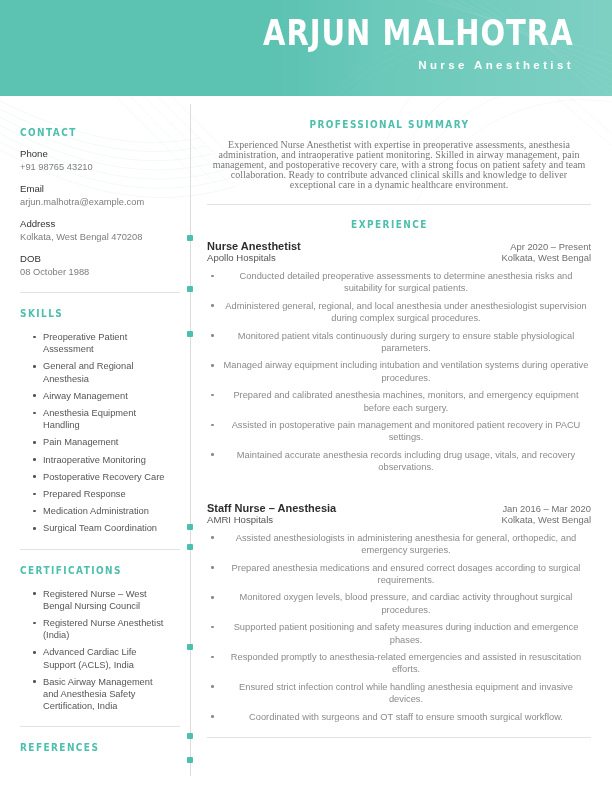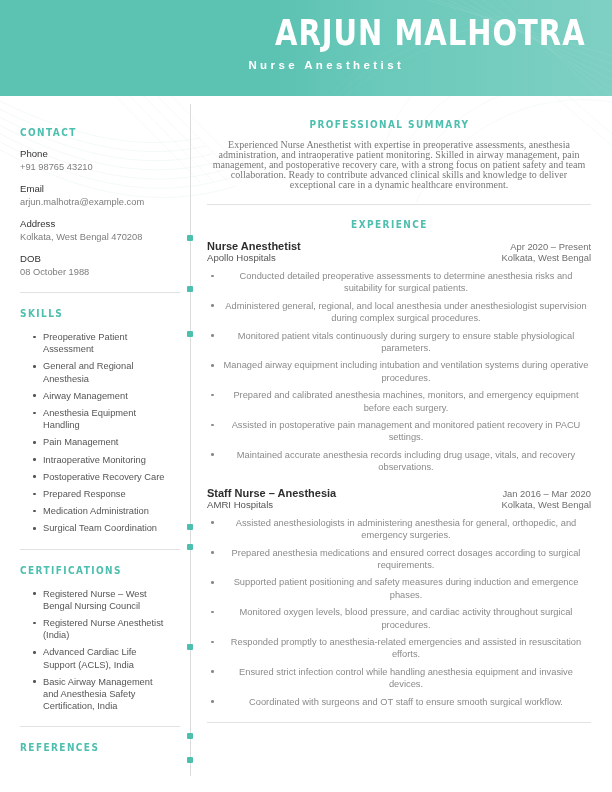--- a/index.html
+++ b/index.html
@@ -32,22 +32,23 @@
     background: linear-gradient(90deg, #5cc2b2 0%, #5cc2b2 45%, #6ac9ba 62%, #7ed0c3 100%);
     overflow: hidden;
   }
   .header-art {
     position: absolute;
     inset: 0;
     pointer-events: none;
   }
   .header-text {
     position: absolute;
-    right: 26px;
+    right: 38px;
     top: 14px;
+    text-align: right;
   }
   .name {
     font-family: "Liberation Sans Narrow", "DejaVu Sans Condensed", "Liberation Sans", sans-serif;
     font-weight: bold;
     font-size: 35px;
     line-height: 38px;
     letter-spacing: 1.1px;
     color: #ffffff;
     transform: scaleX(0.92);
     transform-origin: right center;
@@ -181,21 +182,21 @@
   
   .summary {
     font-size: 10px;
     line-height: 10px;
     color: #777777;
     font-family: Liberation Serif, serif;
   }
 
   
   .job { margin-bottom: 2px; }
-  .job + .job { margin-top: 13px; }
+  .job + .job { margin-top: 28px; }
   .job-row {
     display: flex;
     justify-content: space-between;
     align-items: baseline;
   }
   .job-title {
     font-size: 11px;
     font-weight: bold;
     color: #2e2e2e;
   }
@@ -392,22 +393,22 @@
           <div class="job-title">Staff Nurse – Anesthesia</div>
           <div class="job-date">Jan 2016 – Mar 2020</div>
         </div>
         <div class="job-row">
           <div class="job-company">AMRI Hospitals</div>
           <div class="job-loc">Kolkata, West Bengal</div>
         </div>
         <ul class="jl">
           <li>Assisted anesthesiologists in administering anesthesia for general, orthopedic, and emergency surgeries.</li>
           <li>Prepared anesthesia medications and ensured correct dosages according to surgical requirements.</li>
+          <li>Monitored oxygen levels, blood pressure, and cardiac activity throughout surgical procedures.</li>
           <li>Supported patient positioning and safety measures during induction and emergence phases.</li>
-          <li>Monitored oxygen levels, blood pressure, and cardiac activity throughout surgical procedures.</li>
           <li>Responded promptly to anesthesia-related emergencies and assisted in resuscitation efforts.</li>
           <li>Ensured strict infection control while handling anesthesia equipment and invasive devices.</li>
           <li>Coordinated with surgeons and OT staff to ensure smooth surgical workflow.</li>
         </ul>
       </div>
 
       <div class="hr-right"></div>
 
     </div>
 

